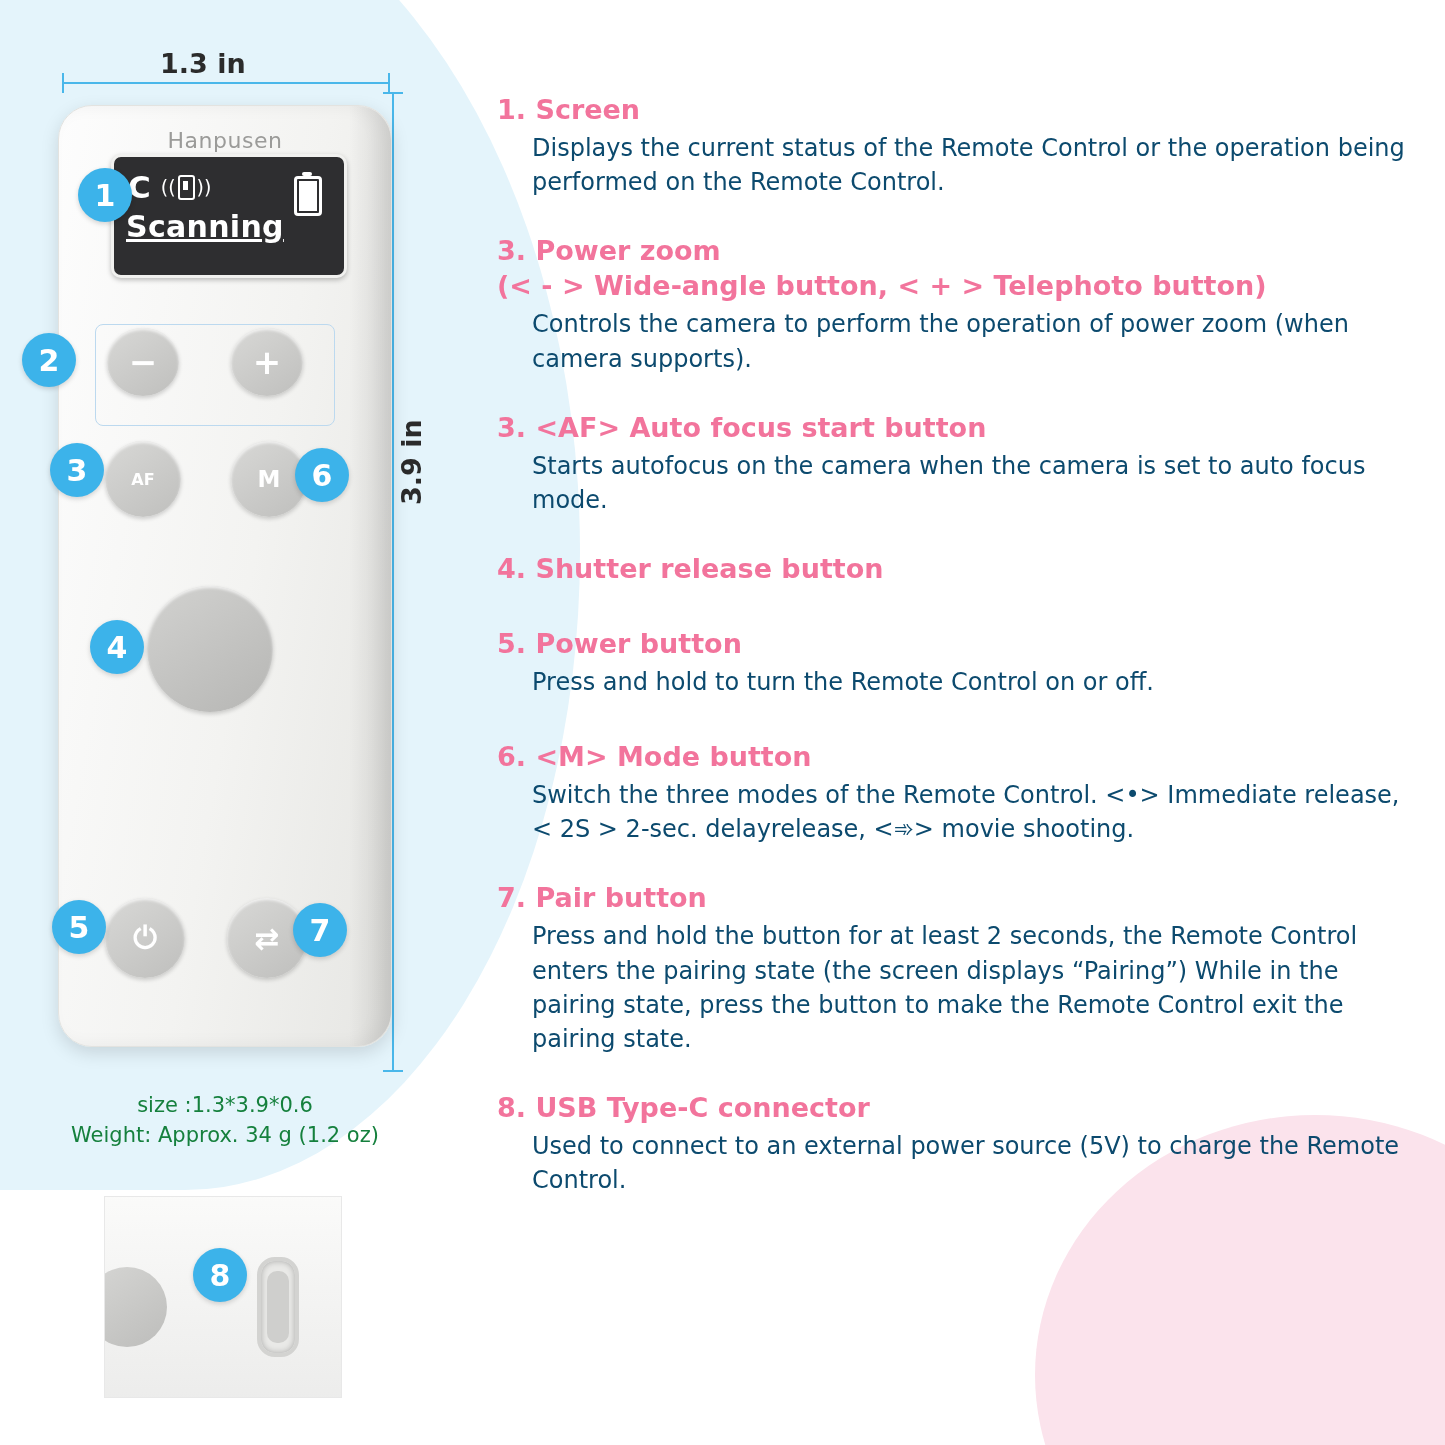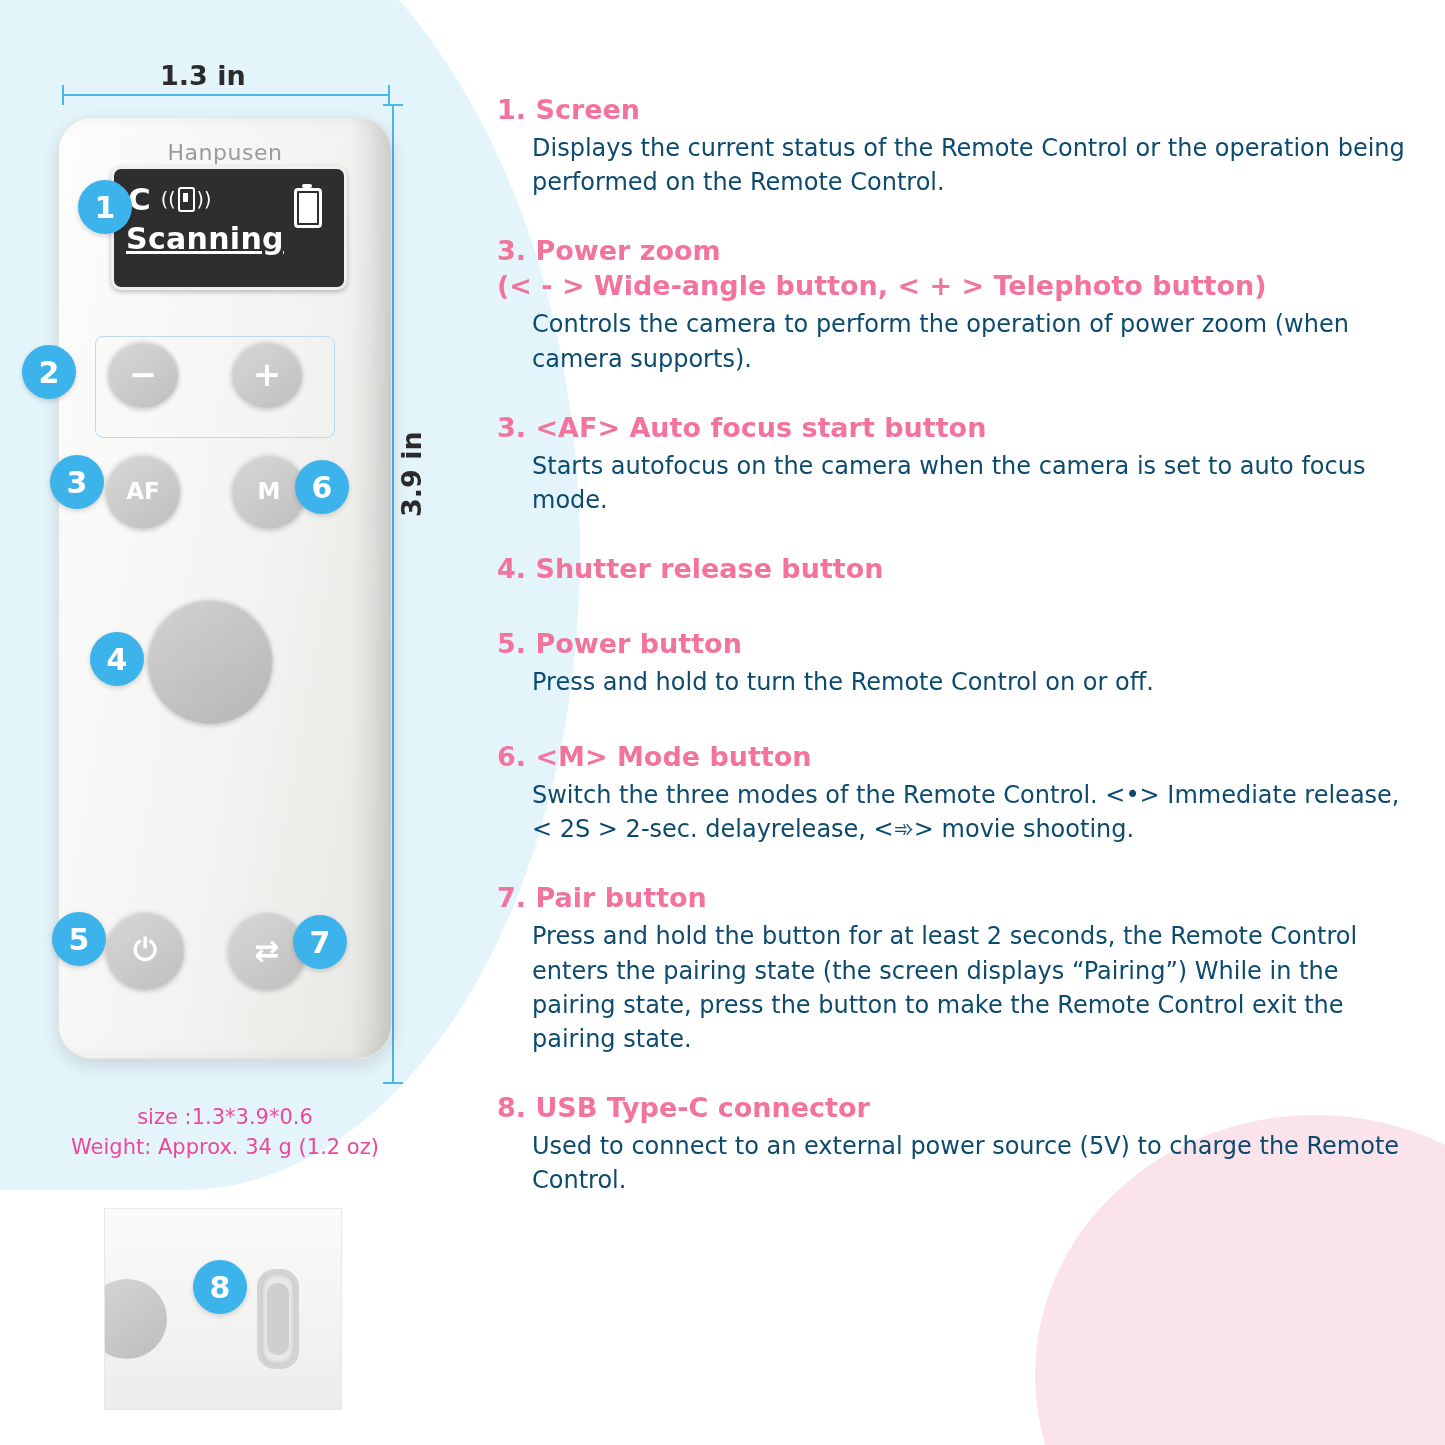--- a/index.html
+++ b/index.html
@@ -19,21 +19,21 @@
   }
   .blob-pink{
     position:absolute;right:-150px;bottom:-190px;width:560px;height:520px;
     background:#fbe3ec;border-radius:50%;
     z-index:0;
   }
 
   .stage{position:absolute;inset:0;z-index:2;}
 
   
-  .device-wrap{position:absolute;left:0;top:12px;width:470px;height:1253px;}
+  .device-wrap{position:absolute;left:0;top:0;width:470px;height:1253px;}
 
   .remote{
     position:absolute;left:58px;top:105px;width:332px;height:940px;
     background:linear-gradient(100deg,#fdfdfd 0%,#f3f3f1 55%,#e6e6e3 100%);
     border-radius:34px;
     box-shadow:0 6px 18px rgba(0,0,0,.13), inset -10px 0 18px rgba(0,0,0,.05);
     border:1px solid #e3e3e0;
   }
   .remote-shadow-right{
     position:absolute;right:0;top:0;width:42px;height:100%;
@@ -85,21 +85,21 @@
   .btn{
     position:absolute;border-radius:50%;
     background:linear-gradient(145deg,#d8d8d6,#bfbfbd);
     box-shadow:inset 0 2px 3px rgba(255,255,255,.7), 0 2px 4px rgba(0,0,0,.18);
     display:flex;align-items:center;justify-content:center;
     color:#ffffff;font-size:22px;font-weight:bold;
   }
   .btn-minus{left:48px;top:222px;width:72px;height:68px;}
   .btn-plus{left:172px;top:222px;width:72px;height:68px;}
   .sym{font-size:34px;color:#fff;line-height:1;}
-  .btn-af{left:46px;top:335px;width:76px;height:76px;font-size:23px;}
+  .btn-af{left:46px;top:335px;width:76px;height:76px;font-size:16px;}
   .btn-m{left:172px;top:335px;width:76px;height:76px;font-size:23px;}
   .btn-shutter{left:88px;top:480px;width:126px;height:126px;
     background:linear-gradient(145deg,#d2d2d0,#b6b6b4);}
   .btn-power{left:46px;top:792px;width:80px;height:80px;}
   .btn-pair{left:168px;top:792px;width:80px;height:80px;}
   .glyph{font-size:30px;color:#fff;}
 
   
   .num{
     position:absolute;width:54px;height:54px;border-radius:50%;
@@ -136,21 +136,21 @@
     content:"";position:absolute;left:-9px;width:20px;height:2px;background:#49b7ea;
   }
   .dim-right:before{top:0;}
   .dim-right:after{bottom:0;}
   .dim-right-label{
     position:absolute;left:396px;top:505px;font-size:27px;color:#2b2b2b;font-weight:bold;
     transform:rotate(-90deg);transform-origin:left top;white-space:nowrap;
   }
   .size-text{
     position:absolute;left:0;top:1090px;width:450px;text-align:center;
-    font-size:21px;color:#ec4899;line-height:1.45;
+    font-size:21px;color:#15803d;line-height:1.45;
   }
 
   
   .usb-detail{
     position:absolute;left:104px;top:1196px;width:236px;height:200px;
     background:#ffffff;border:1px solid #e8e8e8;overflow:hidden;
   }
   .usb-body{
     position:absolute;left:-10px;top:-8px;width:256px;height:216px;
     background:linear-gradient(180deg,#fbfbfa,#ececeb);

